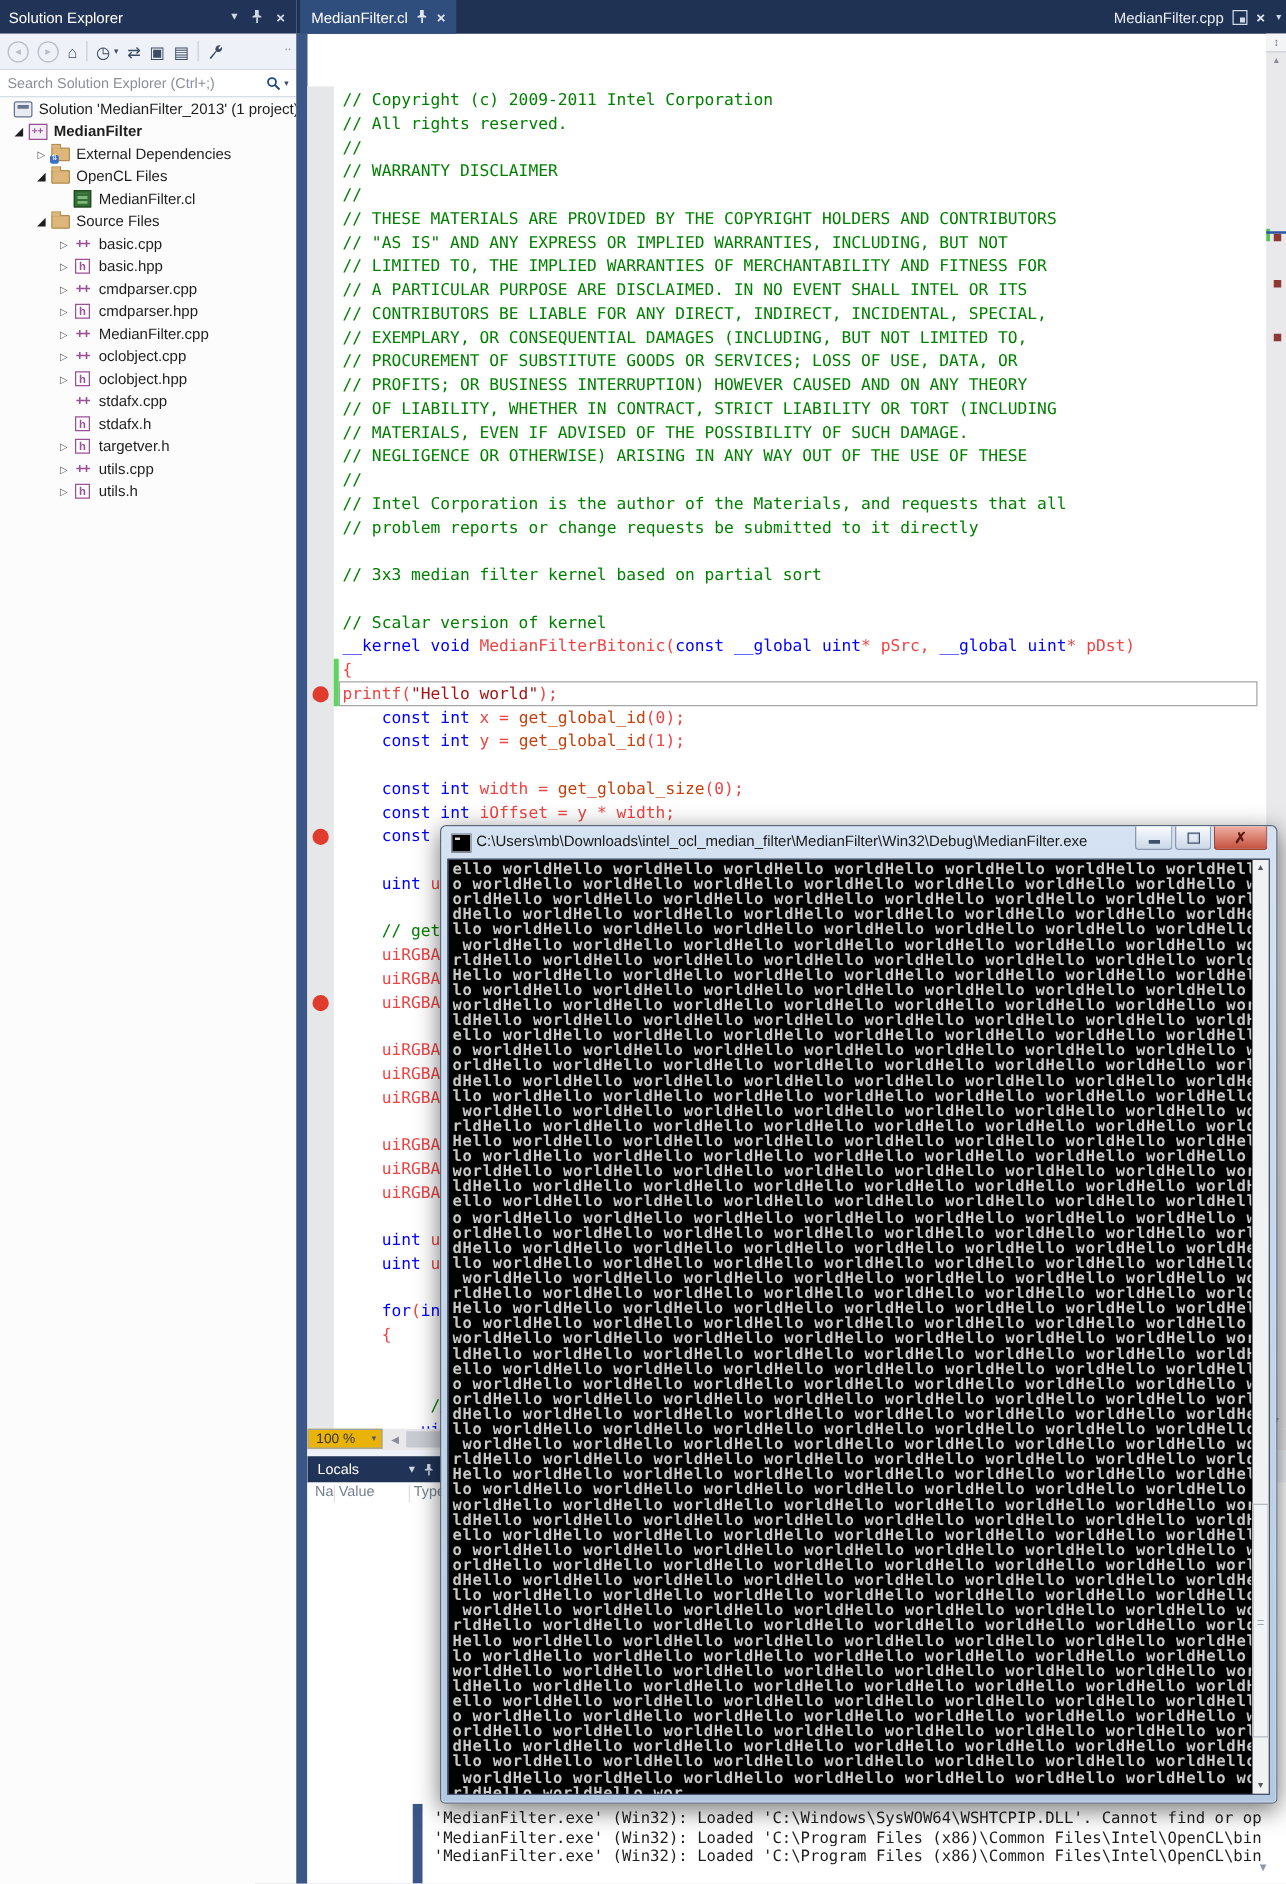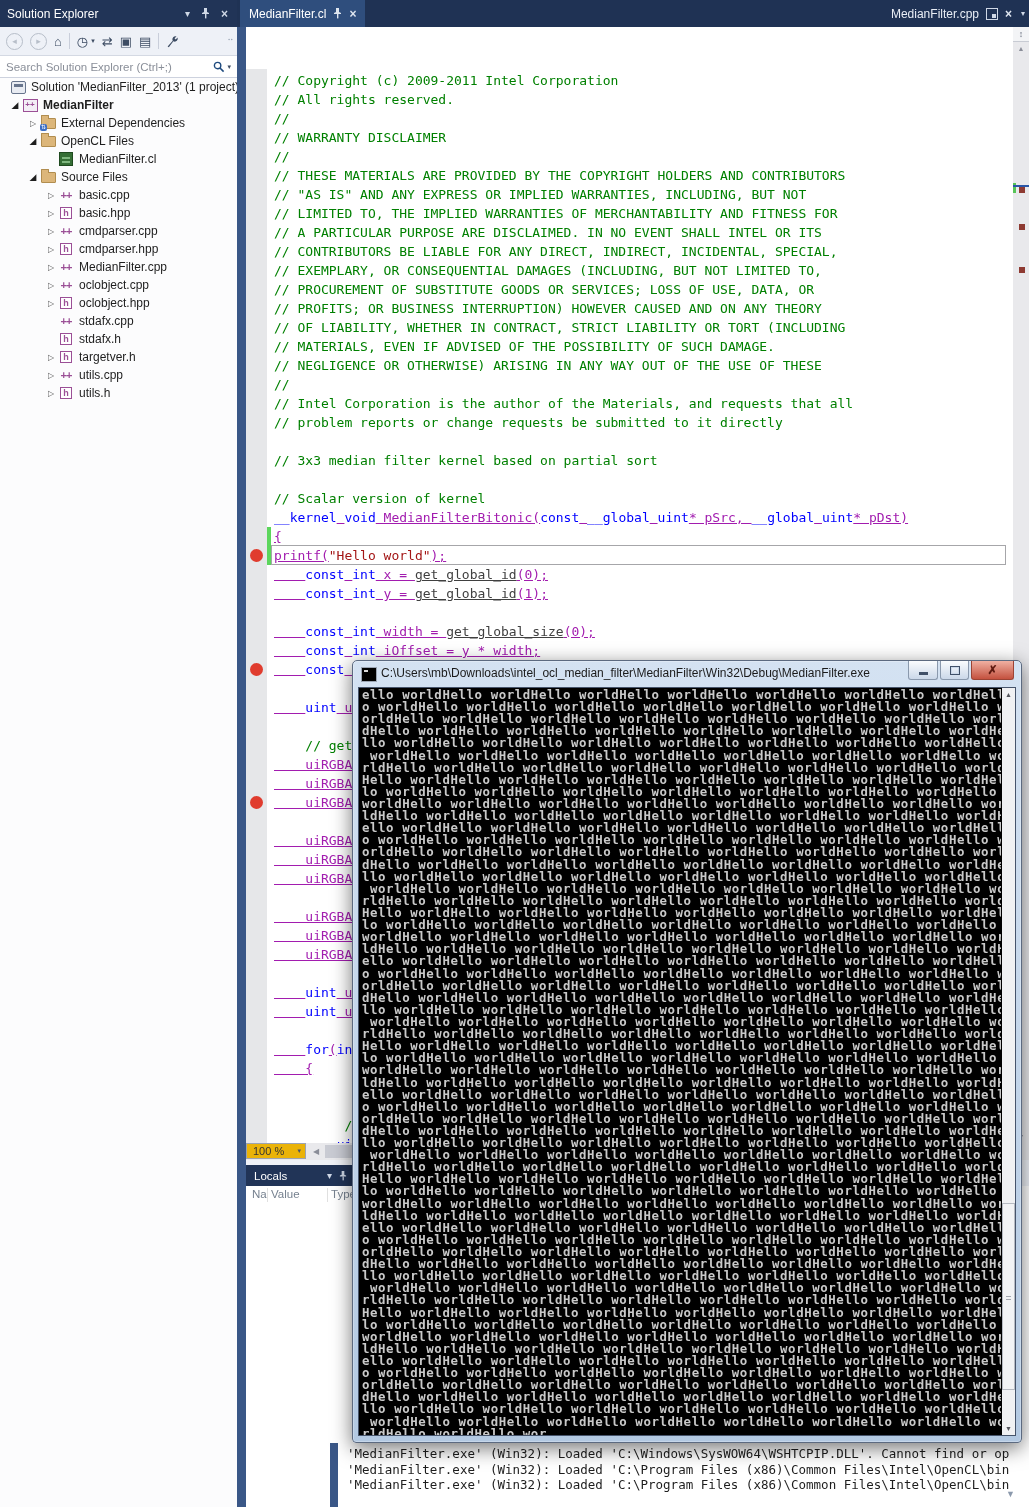--- a/index.html
+++ b/index.html
@@ -64,22 +64,22 @@
   .pvico:before{content:"";position:absolute;right:1px;bottom:1px;width:4px;height:4px;background:#cfd8e6;}
   
   #editor{position:absolute;left:246px;top:27px;width:767px;height:1116px;background:#fff;overflow:hidden;margin-top:42px;}
   #gutter{position:absolute;left:0;top:0;width:21px;height:100%;background:#e6e7e9;}
   .chgbar{position:absolute;left:21px;width:4px;background:#5cd65c;}
   .bpdot{position:absolute;left:4px;width:13px;height:13px;border-radius:50%;background:#e03c2e;}
   .caretbox{position:absolute;left:25px;width:733px;height:18px;border:1px solid #a6a6a9;}
   #code{position:absolute;left:28px;top:2px;font-family:"DejaVu Sans Mono","Liberation Mono",monospace;
         font-size:13px;}
   #code .cl{height:19px;line-height:19px;white-space:pre;}
-  .tk-p{color:#a21caf;text-decoration:underline;} .tk-k{color:#0000ff;} .tk-c{color:#008000;} .tk-s{color:#a31515;}
-  .tk-f{color:#404040;text-decoration:underline;}
+  .tk-p{color:#ef4444;} .tk-k{color:#0000ff;} .tk-c{color:#008000;} .tk-s{color:#a31515;}
+  .tk-f{color:#c2410c;}
   
   #vsb{position:absolute;left:1013px;top:27px;width:16px;height:1116px;background:#e9e9ec;}
   #vsb .split{position:absolute;left:0;top:0;right:0;height:14px;background:#f3f4f6;
               border-bottom:1px solid #c8cbd3;color:#6b7280;font-size:9px;text-align:center;line-height:14px;}
   #vsb .up{position:absolute;top:15px;left:0;right:0;height:13px;color:#8a8d98;font-size:7px;text-align:center;line-height:13px;}
   #vsb .down{position:absolute;bottom:0;left:0;right:0;height:13px;color:#8a8d98;font-size:7px;text-align:center;line-height:13px;}
   .mark-red{position:absolute;left:6px;width:6px;height:6px;background:#8e3a32;}
   .mark-green{position:absolute;left:0;width:3px;background:#56c456;}
   .mark-blue{position:absolute;left:0;right:0;height:2px;background:#2b57a8;}
   

